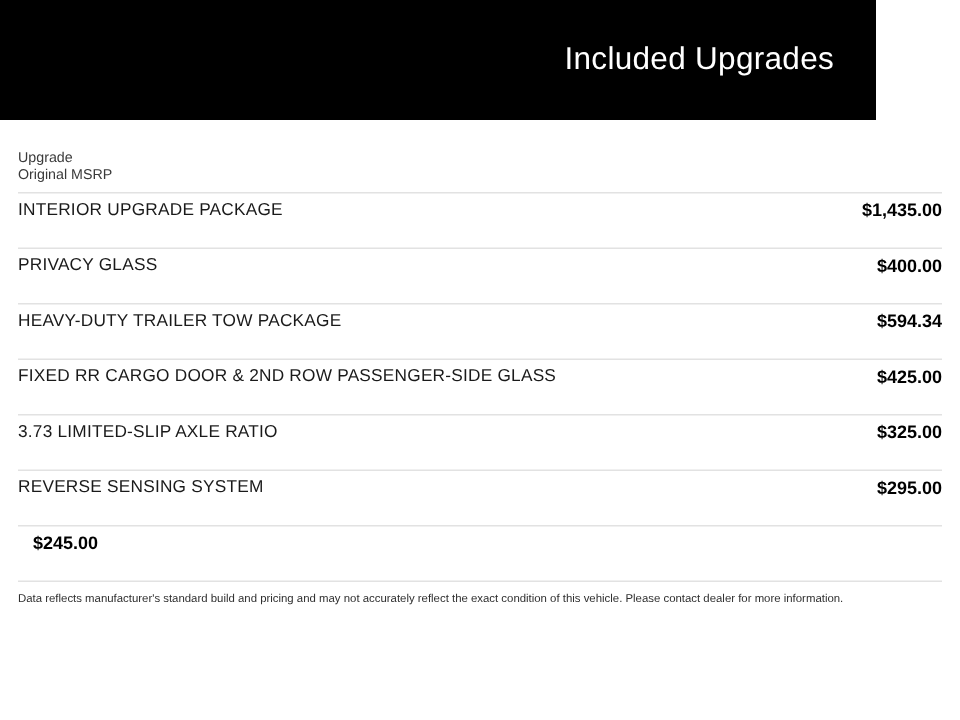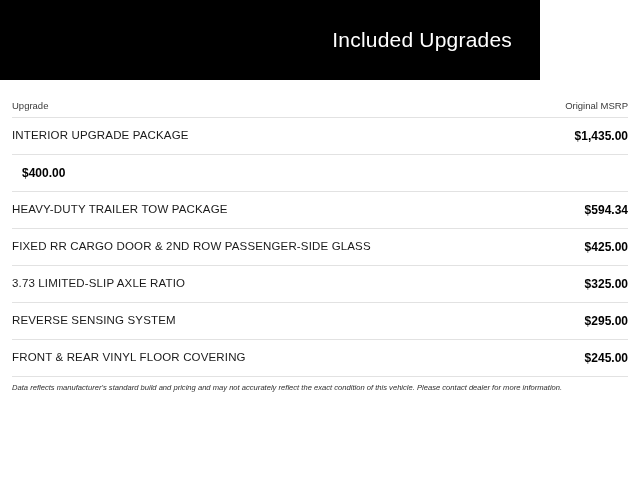--- a/index.html
+++ b/index.html
@@ -15,21 +15,21 @@
     color: #1a1a1a;
   }
   .page {
     width: 640px;
     height: 480px;
     position: relative;
     background: #ffffff;
     box-sizing: border-box;
   }
   .top-band {
-    width: 540px;
+    width: 584px;
     height: 80px;
     background: #000000;
     display: flex;
     align-items: center;
     justify-content: flex-end;
     box-sizing: border-box;
     padding-right: 28px;
   }
   .title {
     color: #ffffff;
@@ -41,35 +41,35 @@
   .content {
     padding: 0 12px;
     box-sizing: border-box;
   }
   .header-row {
     display: flex;
     align-items: baseline;
     justify-content: space-between;
     padding-top: 20px;
     padding-bottom: 6px;
+    flex-direction: column;
   }
   .header-label {
     font-size: 9.5px;
     color: #3a3a3a;
     font-weight: 400;
   }
   .header-label.right {
     text-align: left;
   }
   .rows {
     display: block;
   }
   .row {
     display: flex;
-    align-items: center;
     justify-content: space-between;
     border-top: 1px solid #e2e2e2;
     min-height: 37px;
     padding: 4px 0 4px 0;
     box-sizing: border-box;
   }
   .row:first-child {
     border-top: 1px solid #e2e2e2;
   }
   .row-name {
@@ -86,21 +86,20 @@
     color: #000000;
     text-align: right;
     white-space: nowrap;
     padding-left: 10px;
   }
   .disclaimer {
     border-top: 1px solid #e2e2e2;
     margin-top: 0;
     padding-top: 6px;
     font-size: 7.6px;
-    font-style: italic;
     color: #2e2e2e;
     line-height: 1.3;
   }
 </style>
 </head>
 <body>
 
 <div class="page">
 
   <div class="top-band">
@@ -115,20 +114,21 @@
     </div>
 
     <div class="rows">
 
       <div class="row">
         <div class="row-name">INTERIOR UPGRADE PACKAGE</div>
         <div class="row-price">$1,435.00</div>
       </div>
 
       <div class="row">
+        <div class="row-name">PRIVACY GLASS</div>
         <div class="row-price">$400.00</div>
       </div>
 
       <div class="row">
         <div class="row-name">HEAVY-DUTY TRAILER TOW PACKAGE</div>
         <div class="row-price">$594.34</div>
       </div>
 
       <div class="row">
         <div class="row-name">FIXED RR CARGO DOOR &amp; 2ND ROW PASSENGER-SIDE GLASS</div>
@@ -139,21 +139,20 @@
         <div class="row-name">3.73 LIMITED-SLIP AXLE RATIO</div>
         <div class="row-price">$325.00</div>
       </div>
 
       <div class="row">
         <div class="row-name">REVERSE SENSING SYSTEM</div>
         <div class="row-price">$295.00</div>
       </div>
 
       <div class="row">
-        <div class="row-name">FRONT &amp; REAR VINYL FLOOR COVERING</div>
         <div class="row-price">$245.00</div>
       </div>
 
 
     </div>
 
     <div class="disclaimer">Data reflects manufacturer's standard build and pricing and may not accurately reflect the exact condition of this vehicle. Please contact dealer for more information.</div>
 
   </div>
 </div>

